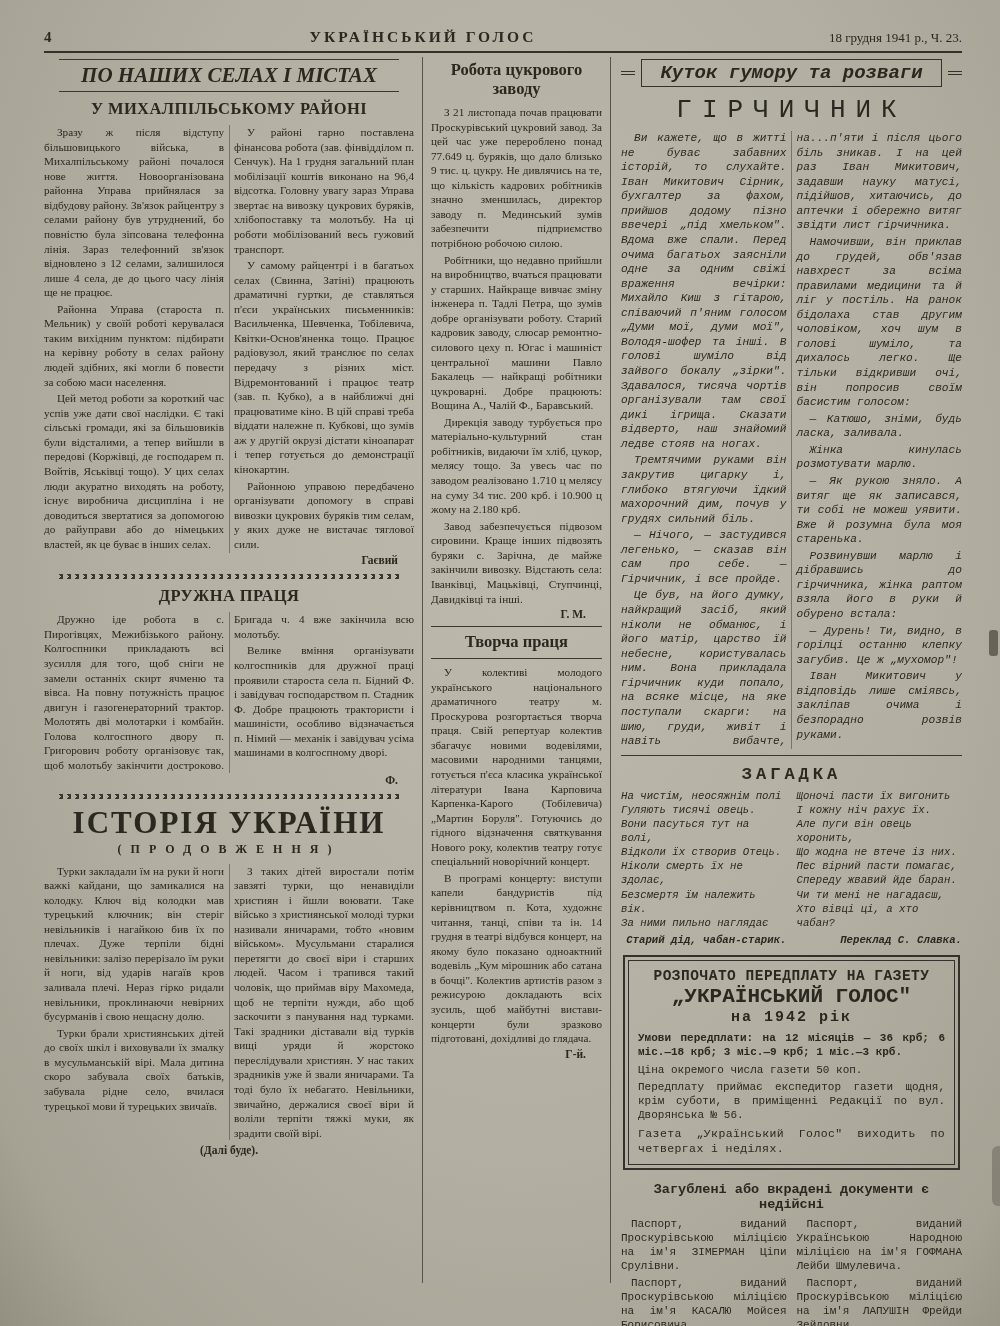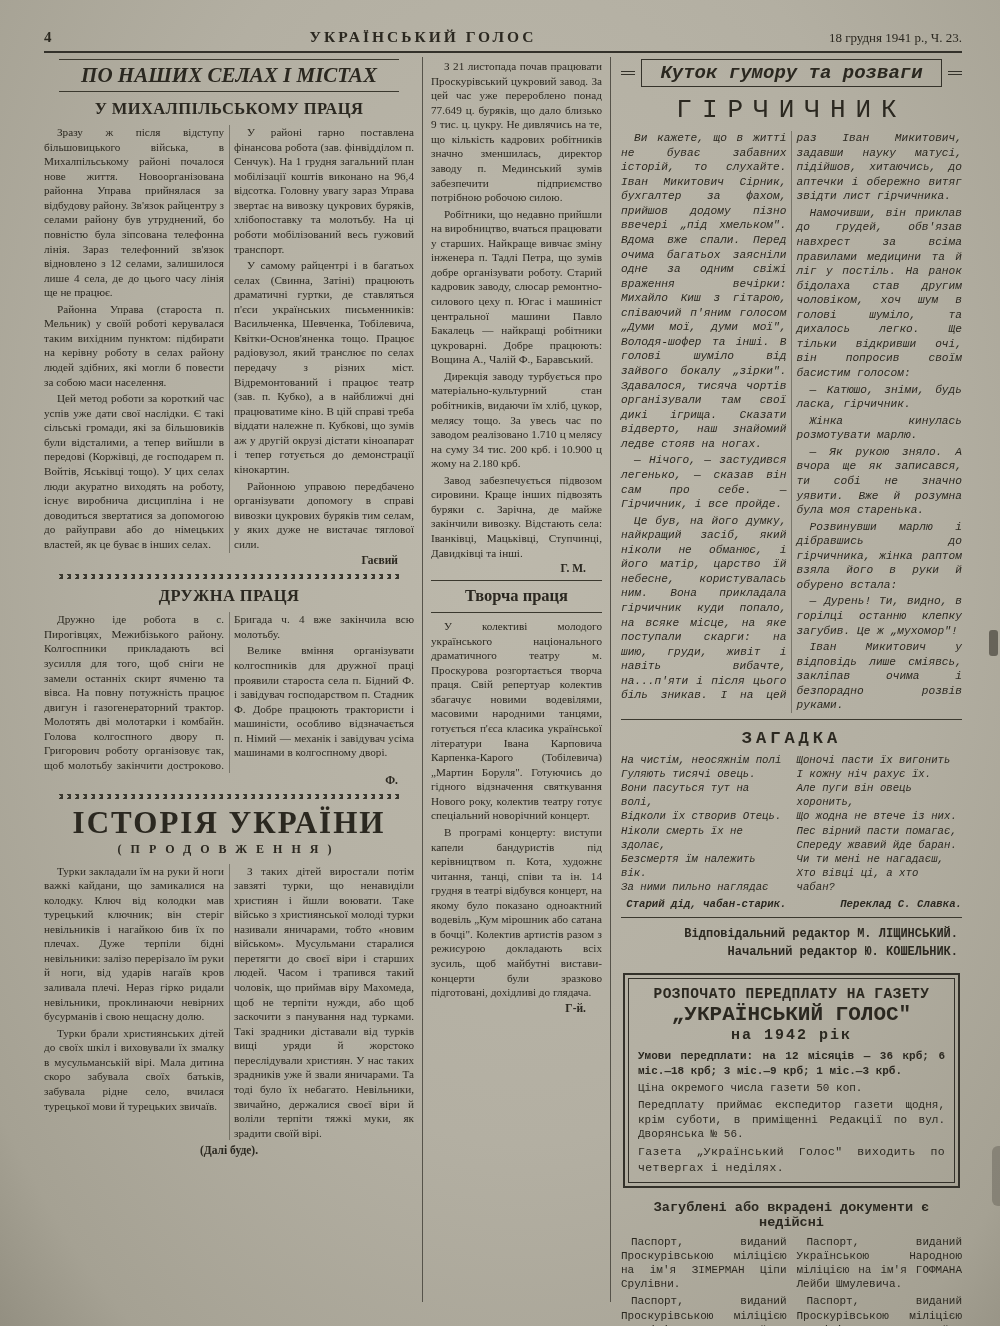--- a/index.html
+++ b/index.html
@@ -98,21 +98,21 @@
 
     <div class="left-group">
       <div class="left-inner">
 
         <div class="left-two">
           <div class="section-header">
             <span>ПО НАШИХ СЕЛАХ І МІСТАХ</span>
           </div>
 
           <section>
-            <h2 class="art-title">У МИХАЛПІЛЬСЬКОМУ ПРАЦЯ</h2>
+            <h2 class="art-title">У МИХАЛПІЛЬСЬКОМУ РАЙОНІ</h2>
             <div class="bt two-col">
                 <p>Зразу ж після відступу більшовицького війська, в Михалпільському районі почалося нове життя. Новоорганізована районна Управа прийнялася за відбудову району. Зв'язок райцентру з селами району був утруднений, бо повністю була зіпсована телефонна лінія. Зараз телефонний зв'язок відновлено з 12 селами, залишилося лише 4 села, де до цього часу лінія ще не працює.</p>
                 <p>Районна Управа (староста п. Мельник) у своїй роботі керувалася таким вихідним пунктом: підбирати на керівну роботу в селах району людей здібних, які могли б повести за собою маси населення.</p>
                 <p>Цей метод роботи за короткий час успів уже дати свої наслідки. Є такі сільські громади, які за більшовиків були відсталими, а тепер вийшли в передові (Коржівці, де господарем п. Войтів, Яськівці тощо). У цих селах люди акуратно виходять на роботу, існує виробнича дисципліна і не доводиться звертатися за допомогою до райуправи або до німецьких властей, як це буває в інших селах.</p>
                 <p>У районі гарно поставлена фінансова робота (зав. фінвідділом п. Сенчук). На 1 грудня загальний план мобілізації коштів виконано на 96,4 відсотка. Головну увагу зараз Управа звертає на вивозку цукрових буряків, хлібопоставку та молотьбу. На ці роботи мобілізований весь гужовий транспорт.</p>
                 <p>У самому райцентрі і в багатьох селах (Свинна, Затіні) працюють драматичні гуртки, де ставляться п'єси українських письменників: Васильченка, Шевченка, Тобілевича, Квітки-Основ'яненка тощо. Працює радіовузол, який транслює по селах передачу з різних міст. Відремонтований і працює театр (зав. п. Кубко), а в найближчі дні працюватиме кіно. В цій справі треба віддати належне п. Кубкові, що зумів аж у другій окрузі дістати кіноапарат і тепер готується до демонстрації кінокартин.</p>
                 <p>Районною управою передбачено організувати допомогу в справі вивозки цукрових буряків тим селам, у яких дуже не вистачає тяглової сили.</p>
               </div>
             <div class="sign">Гаєвий</div>
           </section>
@@ -137,20 +137,21 @@
                 <p>Турки закладали їм на руки й ноги важкі кайдани, що замикалися на колодку. Ключ від колодки мав турецький ключник; він стеріг невільників і нагайкою бив їх по плечах. Дуже терпіли бідні невільники: залізо перерізало їм руки й ноги, від ударів нагаїв кров заливала плечі. Нераз гірко ридали невільники, проклинаючи невірних бусурманів і свою нещасну долю.</p>
                 <p>Турки брали християнських дітей до своїх шкіл і виховували їх змалку в мусульманській вірі. Мала дитина скоро забувала своїх батьків, забувала рідне село, вчилася турецької мови й турецьких звичаїв.</p>
                 <p>З таких дітей виростали потім завзяті турки, що ненавиділи християн і йшли воювати. Таке військо з християнської молоді турки називали яничарами, тобто «новим військом». Мусульмани старалися перетягти до своєї віри і старших людей. Часом і трапився такий чоловік, що приймав віру Махомеда, щоб не терпіти нужди, або щоб заскочити з панування над турками. Такі зрадники діставали від турків вищі уряди й жорстоко переслідували християн. У нас таких зрадників уже й звали яничарами. Та тоді було їх небагато. Невільники, звичайно, держалися своєї віри й воліли терпіти тяжкі муки, як зрадити своїй вірі.</p>
               </div>
             <div class="art-footer">(Далі буде).</div>
           </section>
         </div>
 
         <div class="mid-col">
           <section>
+            <h2 class="mid-title">Робота цукрового заводу</h2>
             <div class="bt">
                 <p>З 21 листопада почав працювати Проскурівський цукровий завод. За цей час уже перероблено понад 77.649 ц. буряків, що дало близько 9 тис. ц. цукру. Не дивлячись на те, що кількість кадрових робітників значно зменшилась, директор заводу п. Мединський зумів забезпечити підприємство потрібною робочою силою.</p>
                 <p>Робітники, що недавно прийшли на виробництво, вчаться працювати у старших. Найкраще вивчає зміну інженера п. Тадлі Петра, що зумів добре організувати роботу. Старий кадровик заводу, слюсар ремонтно-силового цеху п. Югас і машиніст центральної машини Павло Бакалець — найкращі робітники цукроварні. Добре працюють: Вощина А., Чалій Ф., Баравський.</p>
                 <p>Дирекція заводу турбується про матеріально-культурний стан робітників, видаючи їм хліб, цукор, мелясу тощо. За увесь час по заводом реалізовано 1.710 ц мелясу на суму 34 тис. 200 крб. і 10.900 ц жому на 2.180 крб.</p>
                 <p>Завод забезпечується підвозом сировини. Краще інших підвозять буряки с. Зарічна, де майже закінчили вивозку. Відстають села: Іванківці, Мацьківці, Ступчинці, Давидківці та інші.</p>
               </div>
             <div class="sign">Г. М.</div>
           </section>
 
           <div class="rule"></div>
@@ -173,26 +174,27 @@
     <div class="right-sec">
 
       <div class="humor-header">
         <div class="humor-box">Куток гумору та розваги</div>
       </div>
 
       <section>
         <h1 class="gt-title">ГІРЧИЧНИК</h1>
         <div class="bt two-col ital">
             <p>Ви кажете, що в житті не буває забавних історій, то слухайте. Іван Микитович Сірник, бухгалтер за фахом, прийшов додому пізно ввечері „під хмельком". Вдома вже спали. Перед очима багатьох заясніли одне за одним свіжі враження вечірки: Михайло Киш з гітарою, співаючий п'яним голосом „Думи мої, думи мої", Володя-шофер та інші. В голові шуміло від зайвого бокалу „зірки". Здавалося, тисяча чортів організували там свої дикі ігрища. Сказати відверто, наш знайомий ледве стояв на ногах.</p>
+            <p>Тремтячими руками він закрутив цигарку і, глибоко втягуючи їдкий махорочний дим, почув у грудях сильний біль.</p>
             <p>— Нічого, — застудився легенько, — сказав він сам про себе. — Гірчичник, і все пройде.</p>
             <p>Це був, на його думку, найкращий засіб, який ніколи не обманює, і його матір, царство їй небесне, користувалась ним. Вона прикладала гірчичник куди попало, на всяке місце, на яке поступали скарги: на шию, груди, живіт і навіть вибачте, на...п'яти і після цього біль зникав. І на цей раз Іван Микитович, задавши науку матусі, підійшов, хитаючись, до аптечки і обережно витяг звідти лист гірчичника.</p>
             <p>Намочивши, він приклав до грудей, обв'язав навхрест за всіма правилами медицини та й ліг у постіль. На ранок бідолаха став другим чоловіком, хоч шум в голові шуміло, та дихалось легко. Ще тільки відкривши очі, він попросив своїм басистим голосом:</p>
-            <p>— Катюшо, зніми, будь ласка, гірчичник.</p>
+            <p>— Катюшо, зніми, будь ласка, заливала.</p>
             <p>Жінка кинулась розмотувати марлю.</p>
-            <p>— Як рукою зняло. А вчора ще як записався, ти собі не значно уявити. Вже й розумна була моя старенька.</p>
+            <p>— Як рукою зняло. А витяг ще як записався, ти собі не можеш уявити. Вже й розумна була моя старенька.</p>
             <p>Розвинувши марлю і дібравшись до гірчичника, жінка раптом взяла його в руки й обурено встала:</p>
             <p>— Дурень! Ти, видно, в горілці останню клепку загубив. Це ж „мухомор"!</p>
             <p>Іван Микитович у відповідь лише сміявсь, закліпав очима і безпорадно розвів руками.</p>
           </div>
       </section>
 
       <div class="rule"></div>
 
       <section>
         <h2 class="zagadka-title">ЗАГАДКА</h2>
@@ -214,24 +216,20 @@
               <p>Що жодна не втече із них.</p>
               <p>Пес вірний пасти помагає,</p>
               <p>Спереду жвавий йде баран.</p>
               <p>Чи ти мені не нагадаєш,</p>
               <p>Хто вівці ці, а хто чабан?</p>
               <p>Переклад С. Славка.</p>
             </div>
         </div>
       </section>
 
-      <div class="editors">
-          <p>Відповідальний редактор М. ЛІЩИНСЬКИЙ.</p>
-          <p>Начальний редактор Ю. КОШЕЛЬНИК.</p>
-        </div>
 
       <div class="sub-outer">
         <div class="sub-inner">
           <div class="sub-line1">РОЗПОЧАТО ПЕРЕДПЛАТУ НА ГАЗЕТУ</div>
           <div class="sub-line2">„УКРАЇНСЬКИЙ ГОЛОС"</div>
           <div class="sub-line3">на 1942 рік</div>
           <div class="sub-terms">Умови передплати: на 12 місяців — 36 крб; 6 міс.—18 крб; 3 міс.—9 крб; 1 міс.—3 крб.</div>
           <div class="sub-price">Ціна окремого числа газети 50 коп.</div>
           <div class="sub-note">Передплату приймає експедитор газети щодня, крім суботи, в приміщенні Редакції по вул. Дворянська № 56.</div>
           <div class="sub-sched">Газета „Український Голос" виходить по четвергах і неділях.</div>

